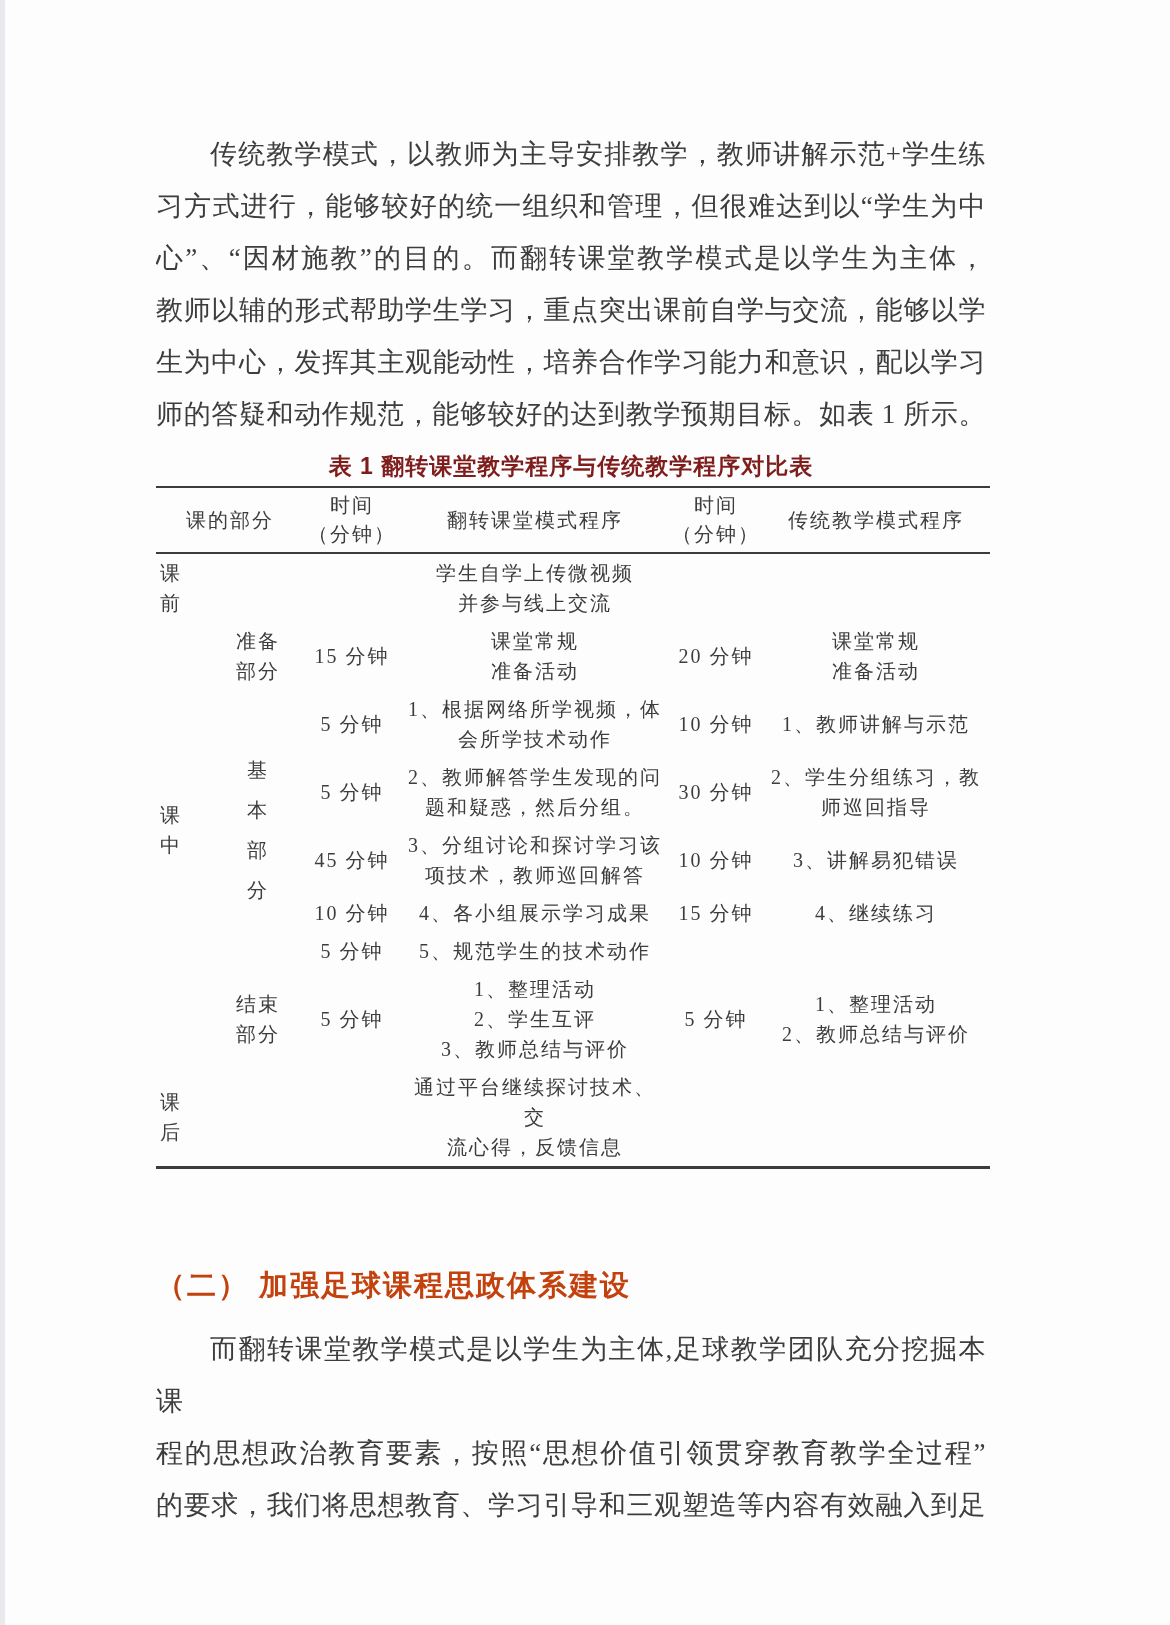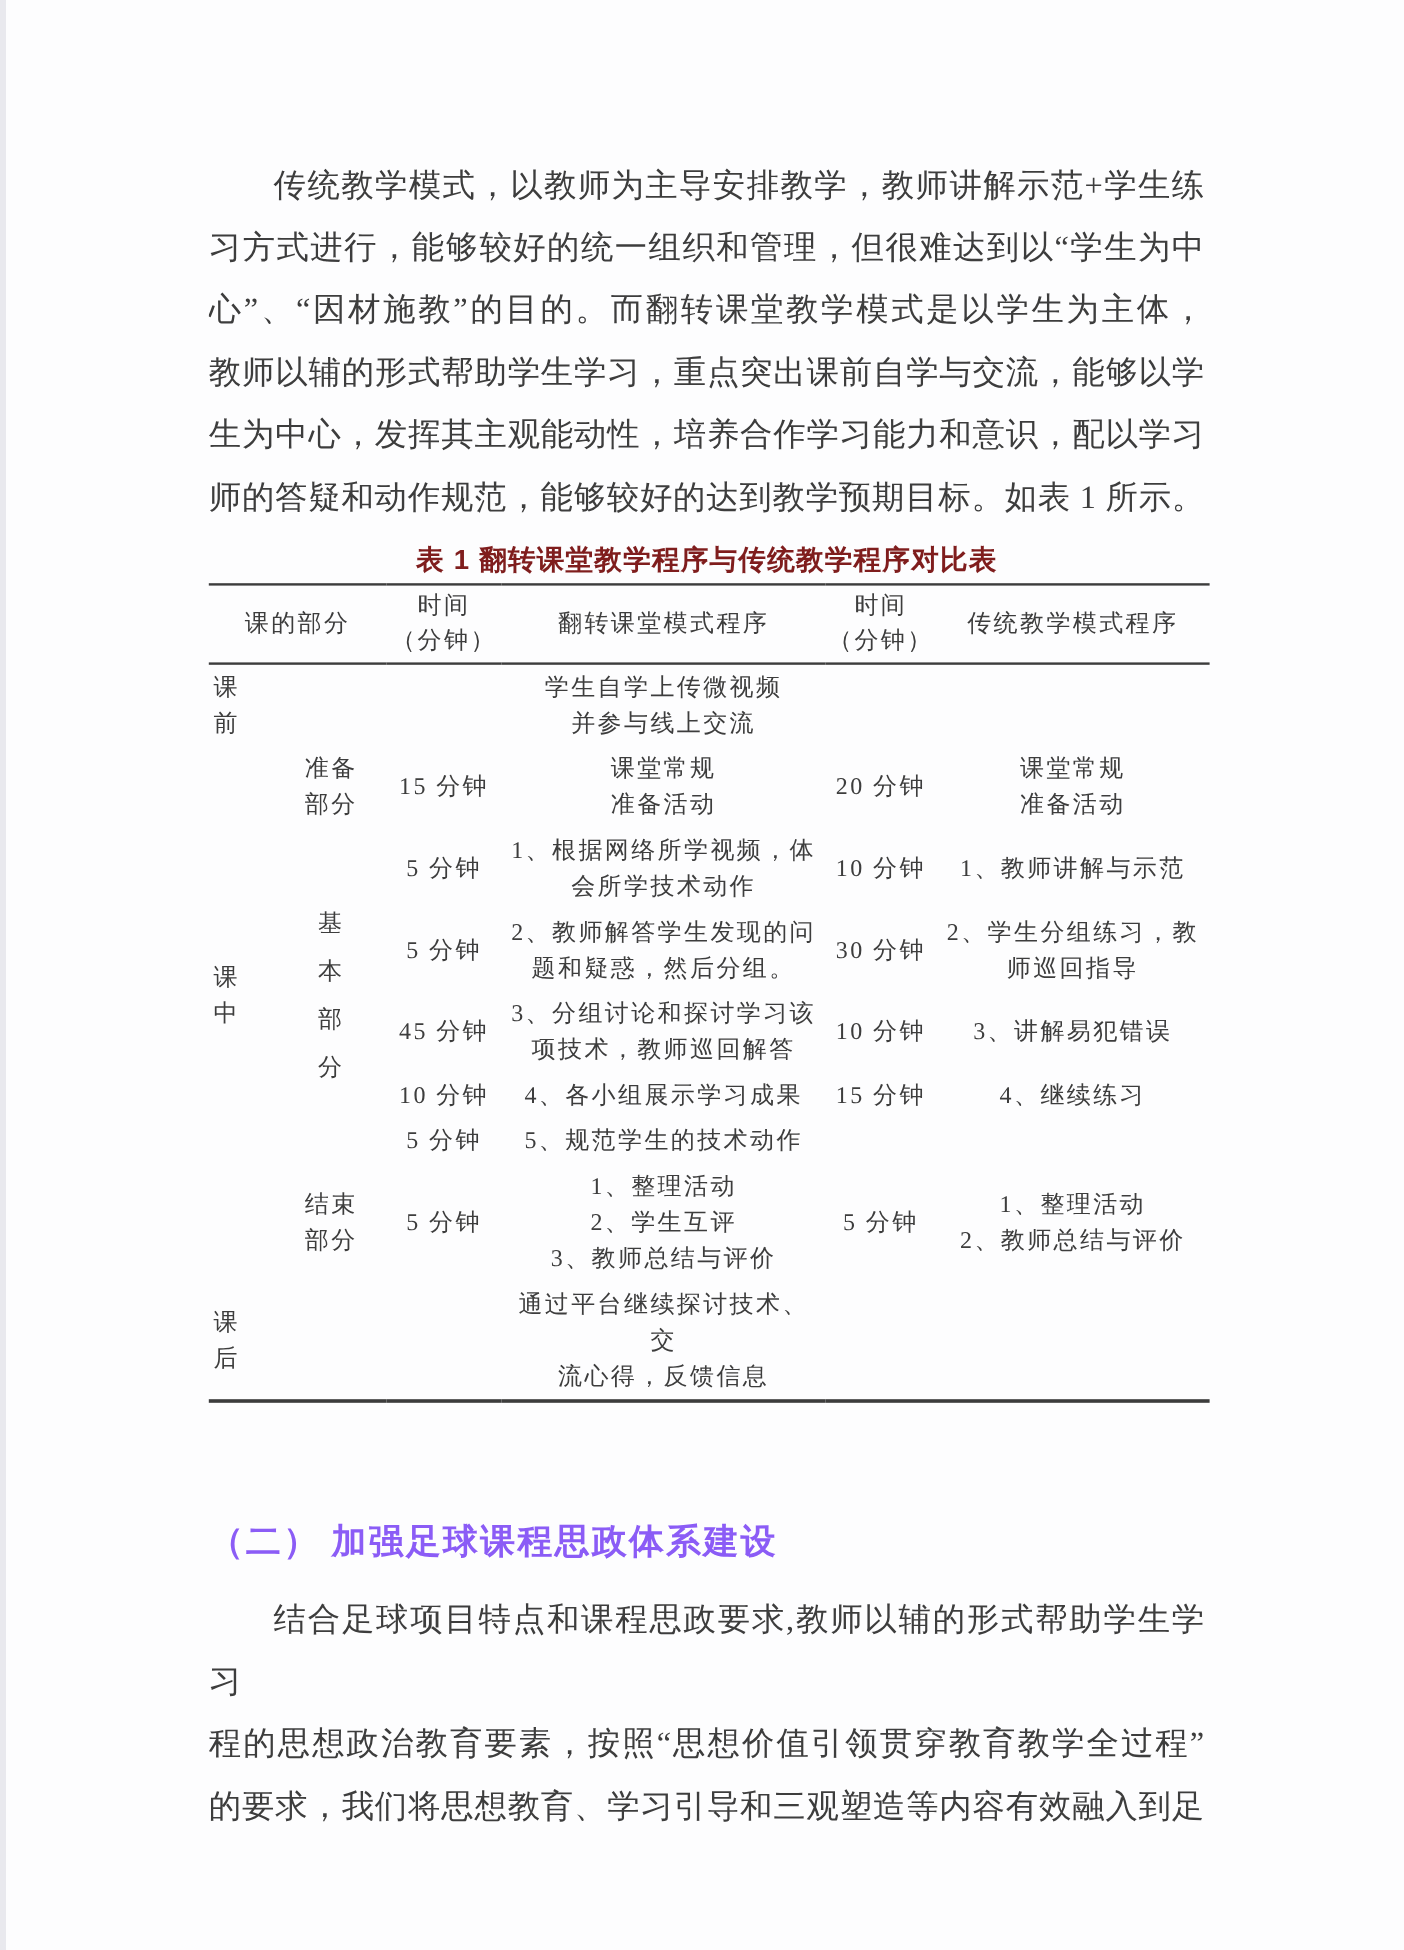--- a/index.html
+++ b/index.html
@@ -10,21 +10,21 @@
     color:#3d3d3d;
     position:relative;
     overflow:hidden;
   }
   .page-edge{
     position:absolute;left:0;top:0;bottom:0;width:5px;
     background:#e9e9ee;
   }
   .content{
     position:absolute;
-    left:174px;top:128px;
+    left:156px;top:128px;
     width:830px;
   }
   
   .para{margin:0;}
   .para .pline{
     font-size:27px;
     line-height:52px;
     letter-spacing:0.5px;
     text-align:justify;
     text-align-last:justify;
@@ -64,25 +64,25 @@
   table.cmp th{text-align:center;line-height:29px;padding:3px 2px;}
   .c-stage{text-align:left;line-height:40px;padding-left:2px;}
   .c-stage.top{vertical-align:top;}
   .c-part{text-align:center;line-height:38px;}
   .c-part.tall{line-height:40px;}
   .c-time{text-align:center;letter-spacing:1px;}
   .c-proc{text-align:center;}
   
   .sec-heading{
     margin-top:96px;
-    font-family:Liberation Serif, serif;
+    font-family:Liberation Sans, sans-serif;
     font-weight:bold;
     font-size:29px;
     line-height:40px;
-    color:#8b5cf6;
+    color:#c2410c;
     letter-spacing:2px;
   }
   .sec-body{margin-top:18px;}
 </style>
 </head>
 <body>
 
 <div class="page-edge"></div>
 
 <div class="content">
@@ -200,18 +200,18 @@
 流心得，反馈信息</td>
         <td class="c-time"></td>
         <td class="c-proc"></td>
       </tr>
     </tbody>
   </table>
 
   <div class="sec-heading">（二） 加强足球课程思政体系建设</div>
 
   <div class="para sec-body">
-    <div class="pline indent">结合足球项目特点和课程思政要求,教师以辅的形式帮助学生学习</div>
+    <div class="pline indent">而翻转课堂教学模式是以学生为主体,足球教学团队充分挖掘本课</div>
     <div class="pline">程的思想政治教育要素，按照“思想价值引领贯穿教育教学全过程”</div>
     <div class="pline">的要求，我们将思想教育、学习引导和三观塑造等内容有效融入到足</div>
   </div>
 
 </div>
 
 </body></html>

